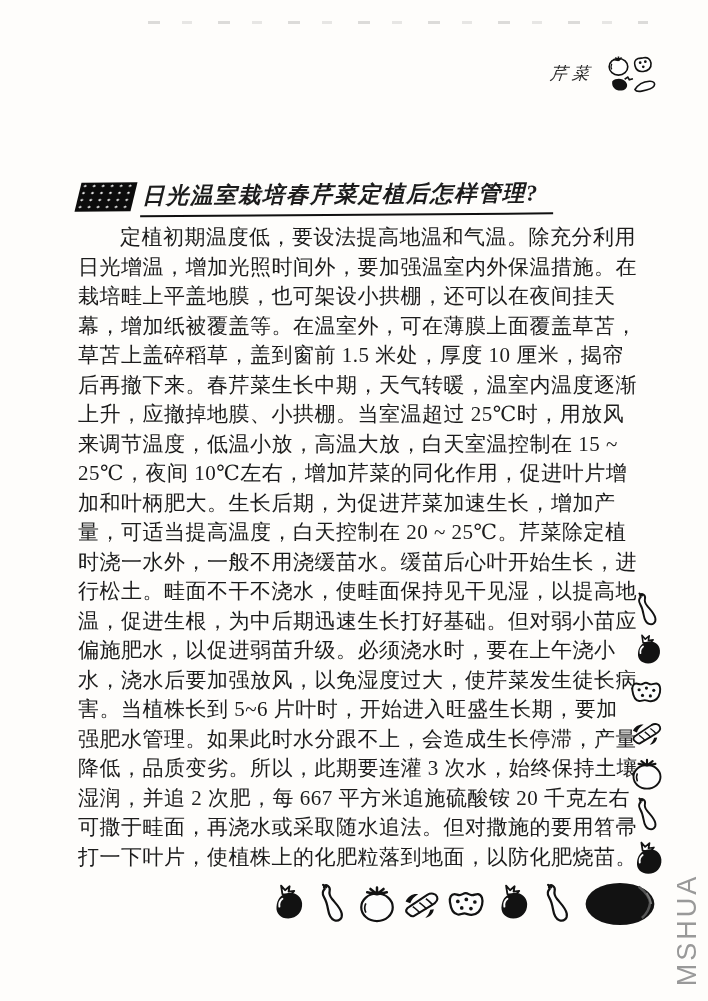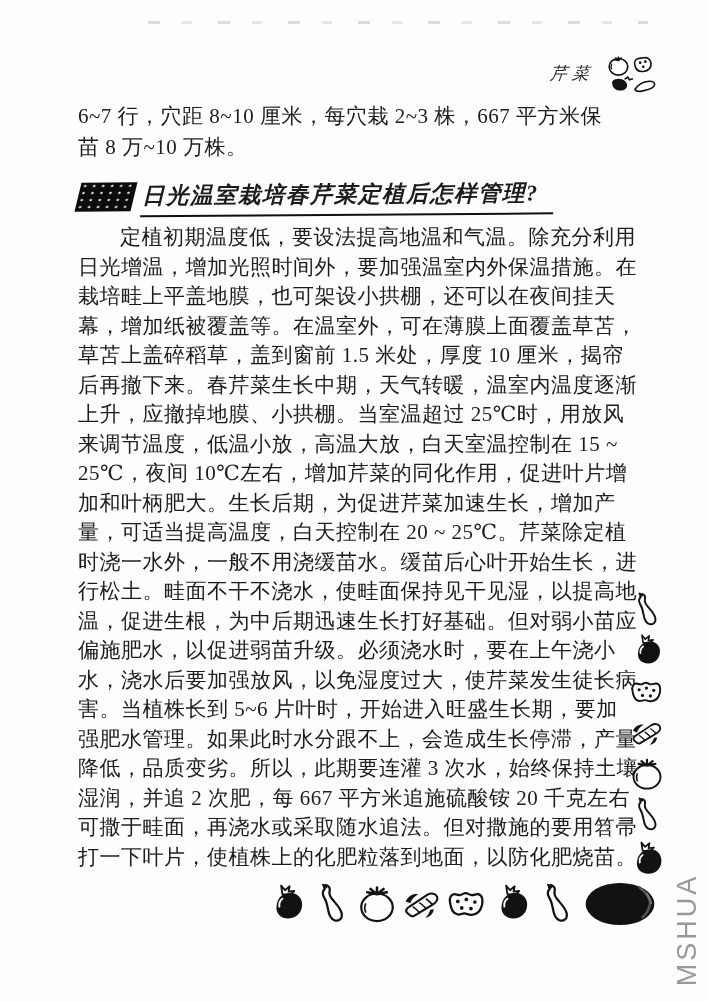--- a/index.html
+++ b/index.html
@@ -147,22 +147,20 @@
     <span class="running-title" data-name="running-title">芹菜</span>
     <span class="header-icons" data-name="header-icon-strip" style="display:flex">
         <span class="veg-icon" data-name="vegetable-cluster-icon">
           <svg>
             <use href="#veg-cluster" width="100%" height="100%"></use>
           </svg>
         </span>
       </span>
   </div>
 
-  <p class="textline intro" data-name="intro-paragraph">6~7 行，穴距 8~10 厘米，每穴栽 2~3 株，667 平方米保
-苗 8 万~10 万株。</p>
 
   <div class="section-head" data-name="section-heading">
     <span class="section-badge" data-name="section-badge-icon"></span>
     <h2 class="section-title" data-name="section-title">日光温室栽培春芹菜定植后怎样管理?</h2>
   </div>
 
   <p class="textline body-par" data-name="body-paragraph">定植初期温度低，要设法提高地温和气温。除充分利用
 日光增温，增加光照时间外，要加强温室内外保温措施。在
 栽培畦上平盖地膜，也可架设小拱棚，还可以在夜间挂天
 幕，增加纸被覆盖等。在温室外，可在薄膜上面覆盖草苫，

